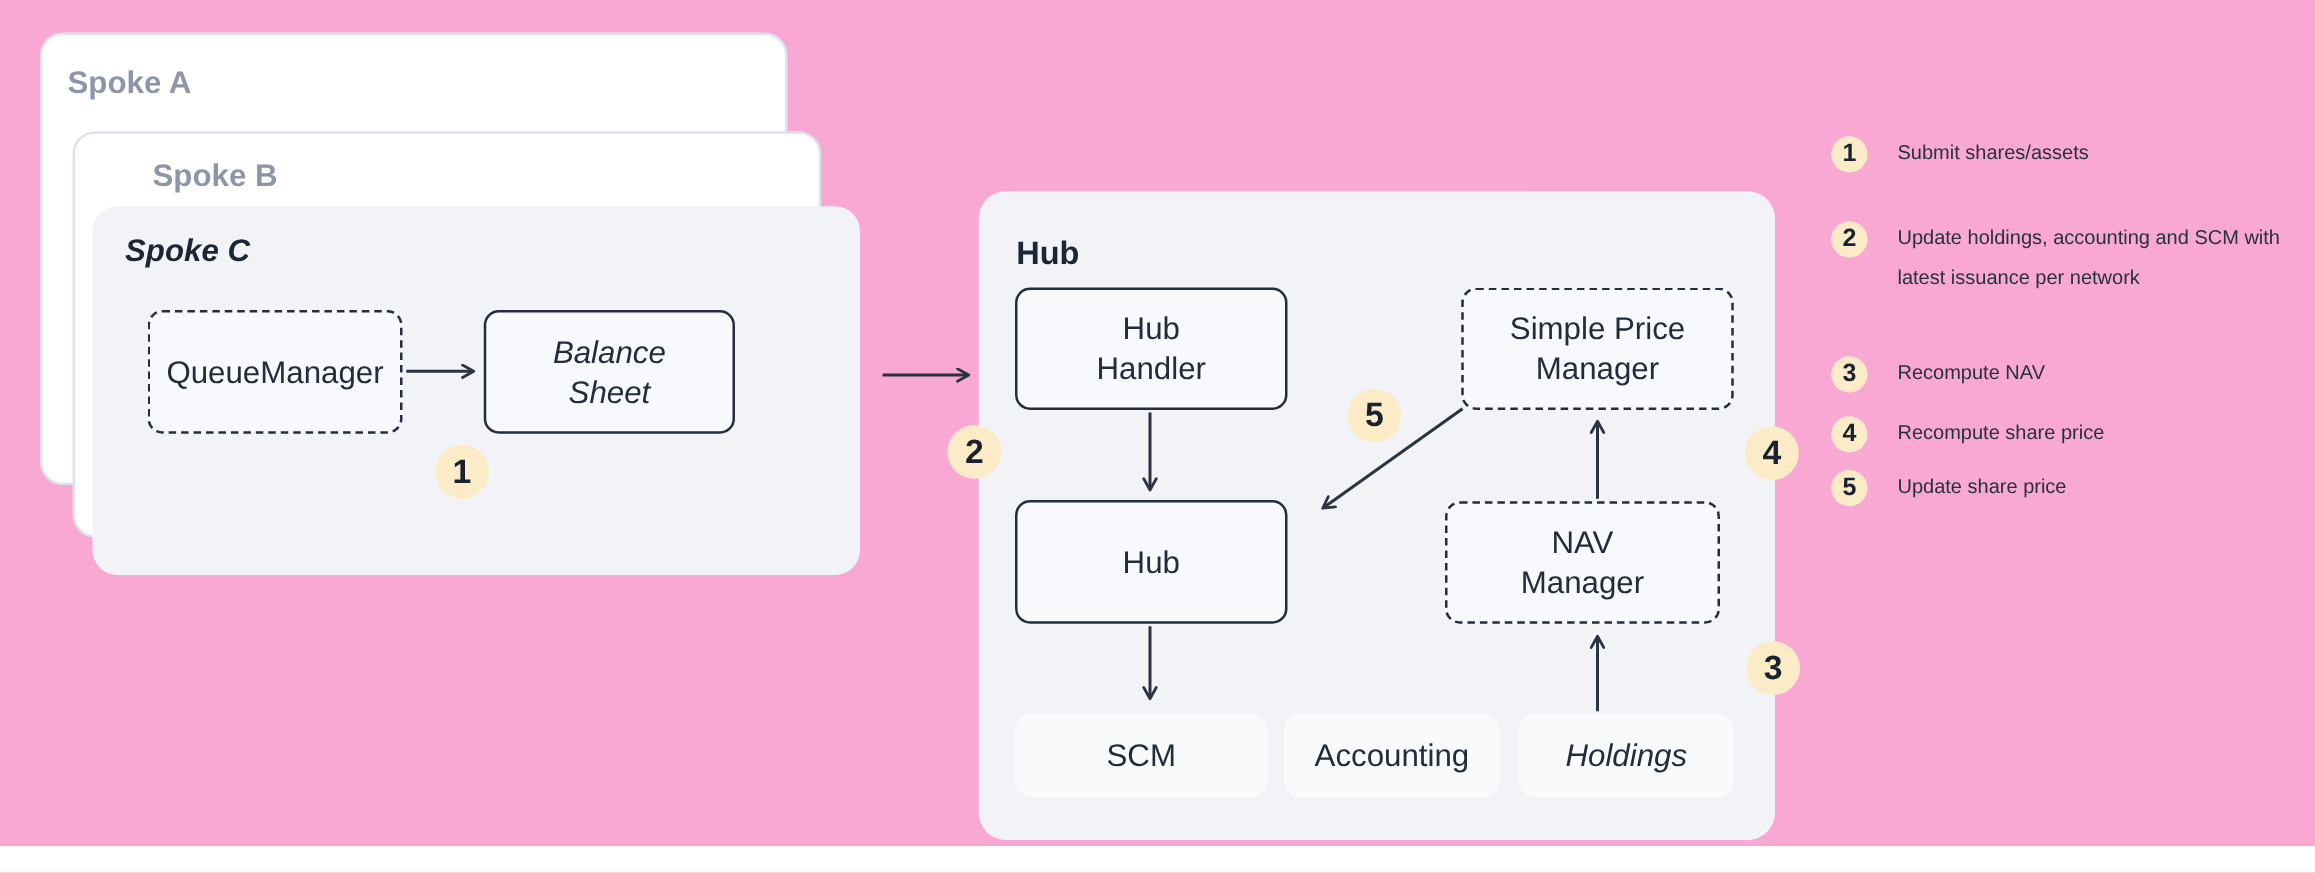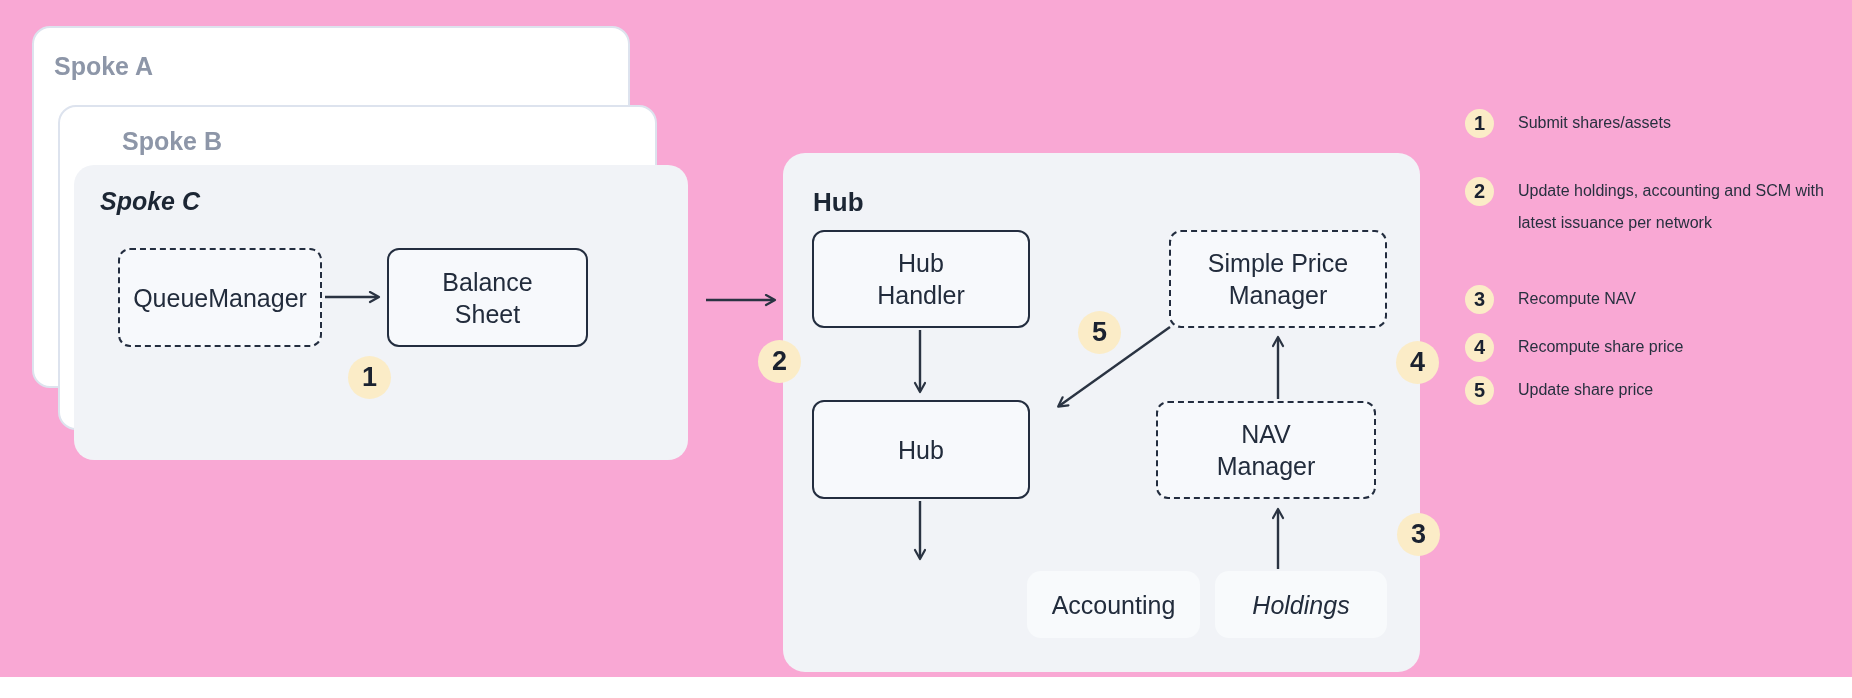--- a/index.html
+++ b/index.html
@@ -29,21 +29,21 @@
   .node.plain{border:none;border-radius:14px;background:#f8fafc;}
   #queue-manager{left:118px;top:248px;width:204px;height:99px;text-align:right;}
   #balance-sheet{left:387px;top:248px;width:201px;height:99px;}
   #hub-handler{left:812px;top:230px;width:218px;height:98px;}
   #hub-core{left:812px;top:400px;width:218px;height:99px;}
   #simple-price-manager{left:1169px;top:230px;width:218px;height:98px;}
   #nav-manager{left:1156px;top:401px;width:220px;height:98px;}
   #scm{left:812px;top:571px;width:202px;height:67px;}
   #accounting{left:1027px;top:571px;width:173px;height:67px;}
   #holdings{left:1215px;top:571px;width:172px;height:67px;font-style:italic;}
-  .w110{max-width:110px;}
+  .w110{max-width:110px;font-style:italic;}
   .w130{max-width:130px;}
   .w140{max-width:140px;}
   .w170{max-width:170px;}
   
   .badge-lg{
     position:absolute;width:43px;height:43px;border-radius:50%;background:#fbecc7;
     color:#1a2230;font-weight:700;font-size:27px;display:flex;align-items:center;justify-content:center;
     z-index:6;
   }
   #badge-1{left:348px;top:356px;}
@@ -102,20 +102,23 @@
   </div>
   <div class="node solid" id="hub-core">
     <span>Hub</span>
   </div>
   <div class="node dashed" id="simple-price-manager">
     <span class="w170">Simple Price Manager</span>
   </div>
   <div class="node dashed" id="nav-manager">
     <span class="w140">NAV Manager</span>
   </div>
+  <div class="node plain" id="scm">
+    <span>SCM</span>
+  </div>
   <div class="node plain" id="accounting">
     <span>Accounting</span>
   </div>
   <div class="node plain" id="holdings">
     <span>Holdings</span>
   </div>
 
   <svg id="arrow-layer" width="1852" height="698">
     <defs>
       <marker id="ah" markerWidth="14" markerHeight="14" refX="10" refY="6" orient="auto" markerUnits="userSpaceOnUse">

